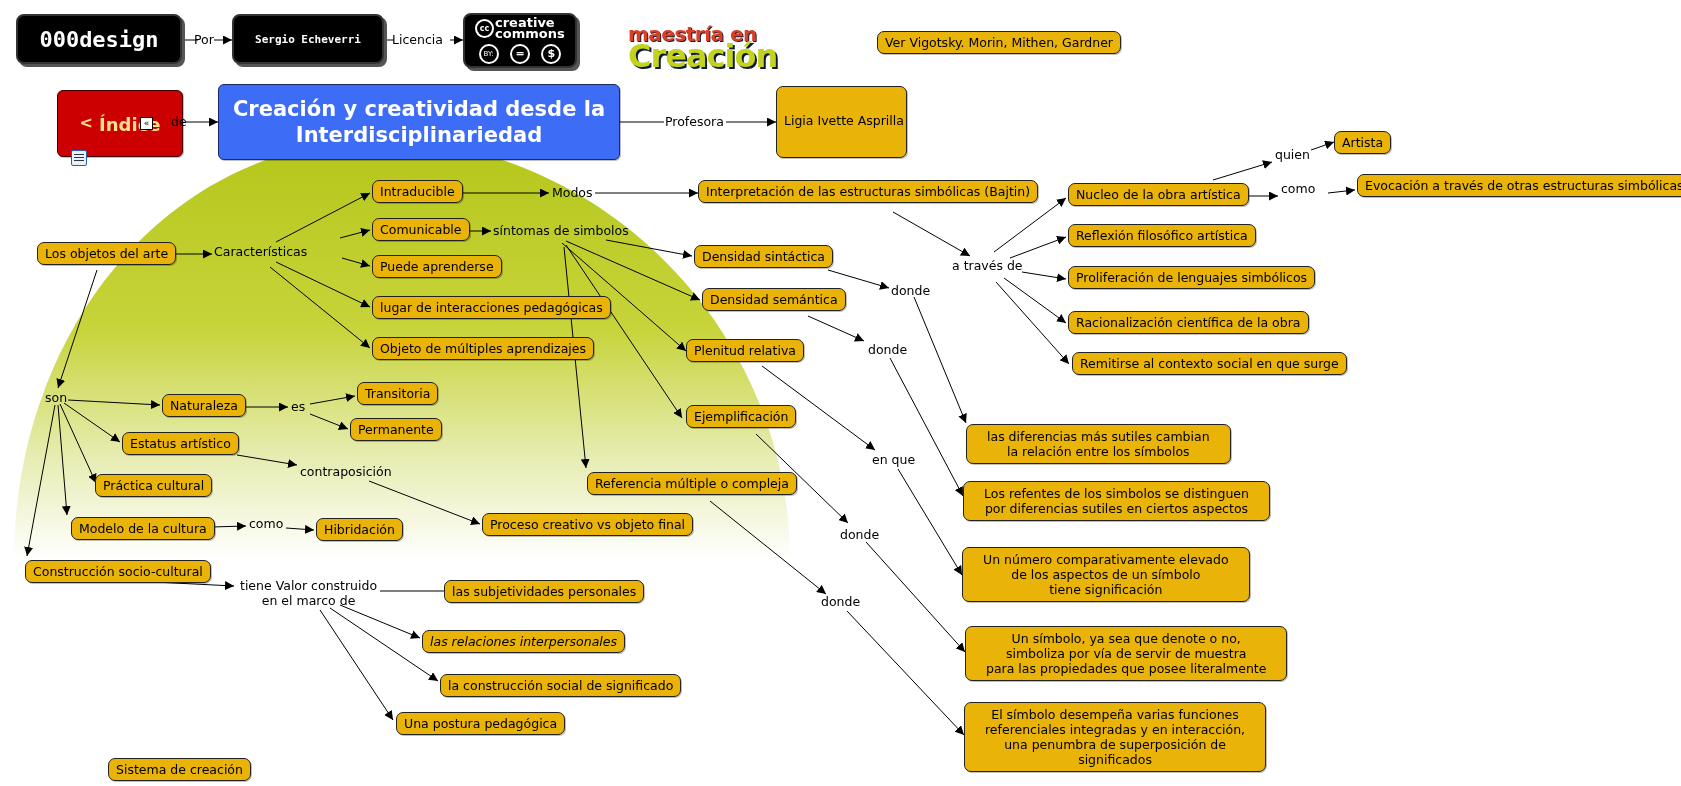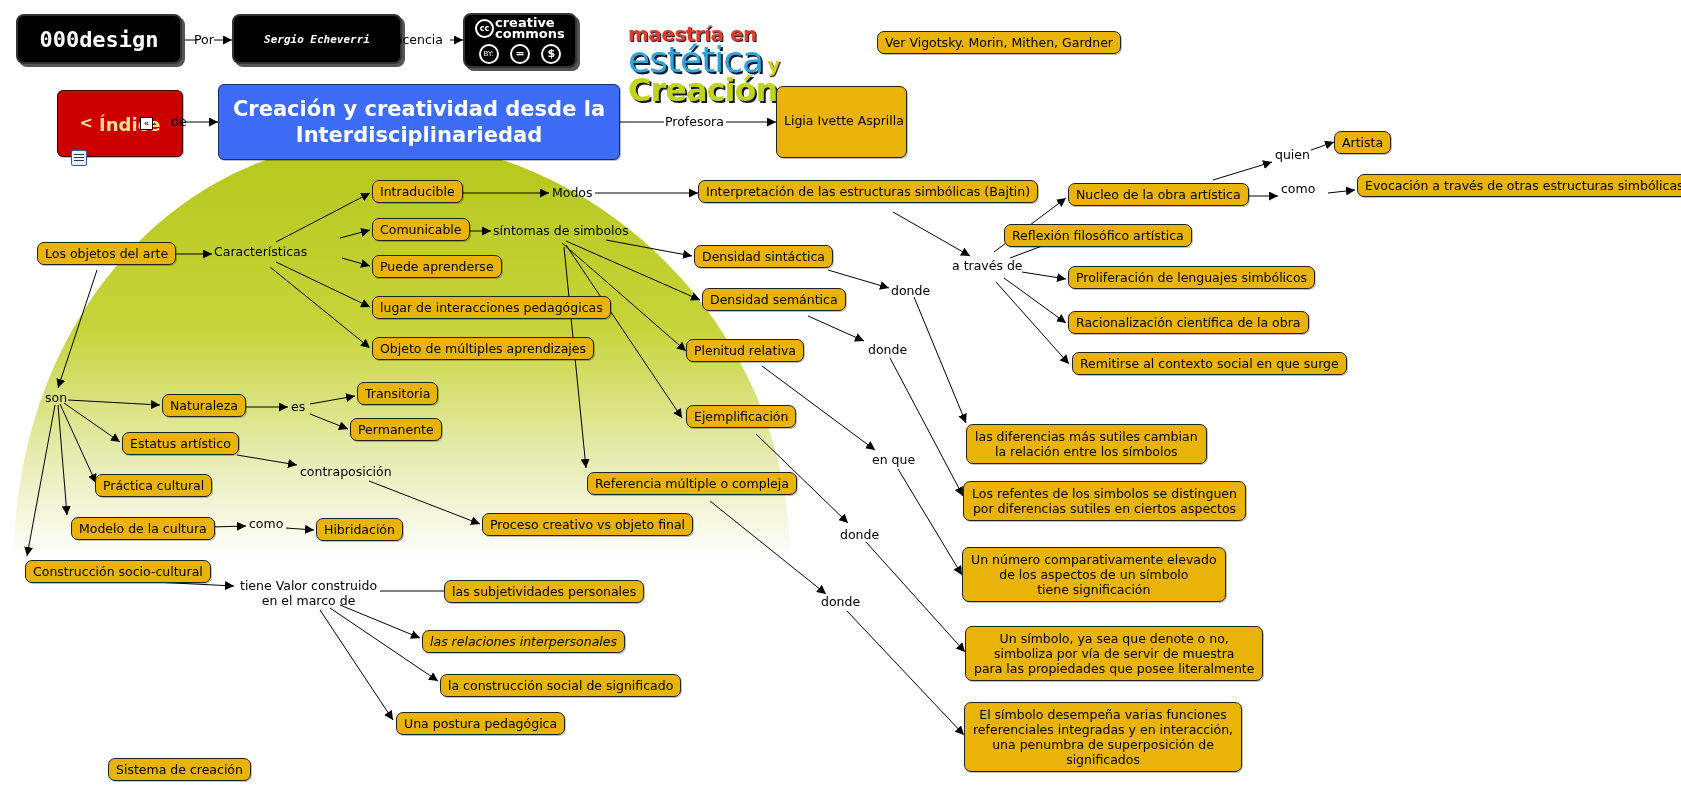--- a/index.html
+++ b/index.html
@@ -3,21 +3,21 @@
 <meta charset="utf-8">
 <style>
   html, body { margin:0; padding:0; background:#fff; }
   body { width:1681px; height:786px; position:relative; overflow:hidden;
          font-family:"DejaVu Sans", sans-serif; font-size:12.5px; color:#000; }
   #bg { position:absolute; left:0; top:0; width:1681px; height:786px; z-index:0; }
   #links { position:absolute; left:0; top:0; width:1681px; height:786px; z-index:1; }
   .node { position:absolute; box-sizing:border-box; background:#eab308; border:1px solid #222;
           border-radius:7px; padding:3px 7px; white-space:nowrap; text-align:center;
           line-height:15px; z-index:2; box-shadow:1px 1px 0 rgba(0,0,0,0.25); }
-  .node.multi { white-space:pre-line; padding:4px 8px; }
+  .node.multi { white-space:pre-line; padding:4px 20px; }
   .lbl { position:absolute; z-index:2; white-space:nowrap; text-align:center; line-height:15px;
          background:transparent; }
   .lbl.multi { white-space:pre-line; }
   .black { background:#000; color:#fff; border:2px solid #333; border-radius:8px;
            box-shadow:3px 3px 0 #555; font-family:"DejaVu Sans Mono", monospace; }
   .title-node { background:#3d6df7; color:#fff; font-weight:bold; font-size:21px;
                 line-height:26px; border:1px solid #1a2a66; border-radius:6px; white-space:pre-line; }
   .indice { background:#cc0000; color:#ffe08a; font-weight:bold; font-size:18px; border:1px solid #400;
             border-radius:6px;margin-left:41px; }
   .logo { position:absolute; z-index:2; font-family:"DejaVu Sans", sans-serif; line-height:1; }
@@ -102,41 +102,37 @@
       <line x1="154" y1="582" x2="234" y2="586" marker-end="url(#ar)"></line>
       <line x1="380" y1="591" x2="461" y2="591" marker-end="url(#ar)"></line>
       <line x1="340" y1="605" x2="420" y2="638" marker-end="url(#ar)"></line>
       <line x1="330" y1="608" x2="438" y2="681" marker-end="url(#ar)"></line>
       <line x1="320" y1="610" x2="393" y2="720" marker-end="url(#ar)"></line>
     </g>
 </svg>
 
 <div class="node black" style="left:16px;top:14px;width:166px;height:50px;font-size:22px;font-weight:bold;line-height:42px;">000design</div>
 <div class="lbl" style="left:194px;top:32px;">Por</div>
-<div class="node black" style="left:232px;top:14px;width:170px;height:50px;font-size:11px;font-weight:bold;line-height:42px;font-style:italic;">Sergio Echeverri</div>
+<div class="node black" style="left:232px;top:14px;width:152px;height:50px;font-size:11px;font-weight:bold;line-height:42px;">Sergio Echeverri</div>
 <div class="lbl" style="left:392px;top:32px;">Licencia</div>
 <div class="node black" style="left:463px;top:13px;width:114px;height:55px;font-family:'DejaVu Sans',sans-serif;padding:2px 8px;line-height:11px;">
   <div style="font-weight:bold;font-size:13px;text-align:left;padding-left:22px;position:relative;">
     <span style="position:absolute;left:2px;top:2px;width:15px;height:15px;border:2px solid #fff;border-radius:50%;font-size:8px;line-height:15px;text-align:center;">cc</span>
     <span>creative</span><br>
     <span>commons</span>
   </div>
   <div style="display:flex;justify-content:space-around;margin-top:5px;">
     <span style="width:16px;height:16px;border:2px solid #fff;border-radius:50%;font-size:7px;line-height:16px;">BY:</span>
     <span style="width:16px;height:16px;border:2px solid #fff;border-radius:50%;font-size:11px;line-height:16px;font-weight:bold;">=</span>
     <span style="width:16px;height:16px;border:2px solid #fff;border-radius:50%;font-size:11px;line-height:16px;font-weight:bold;">$</span>
   </div>
 </div>
 
 <div class="logo" style="left:628px;top:24px;">
   <div style="color:#d8402a;font-weight:bold;font-size:20px;letter-spacing:-0.5px;text-shadow:1px 1px 0 #123;">maestría en</div>
-  <div style="margin-top:-2px;">
-    <span style="color:#2ea4d8;font-size:36px;letter-spacing:-1px;text-shadow:2px 2px 0 #0d1a3a;">estética</span>
-    <span style="color:#d8d020;font-weight:bold;font-size:20px;text-shadow:1px 1px 0 #123;">y</span>
-  </div>
   <div style="color:#c3d21c;font-weight:bold;font-size:32px;margin-top:-4px;letter-spacing:-1px;text-shadow:2px 2px 0 #0d1a3a;">Creación</div>
 </div>
 
 <div class="node" style="left:877px;top:31px;">Ver Vigotsky. Morin, Mithen, Gardner</div>
 
 <div class="node indice" style="left:16px;top:90px;width:126px;height:67px;line-height:58px;">
   <span style="font-size:16px;vertical-align:3px;">&lt;</span>
   <span>Índice</span>
 </div>
 <div style="position:absolute;left:140px;top:117px;width:11px;height:11px;border:1px solid #000;background:#fff;font-size:9px;line-height:10px;text-align:center;z-index:3;">«</div>
@@ -161,21 +157,21 @@
     <div class="node" style="left: 372px; top: 337px;">Objeto de múltiples aprendizajes</div>
     <div class="lbl" style="left: 552px; top: 185px;">Modos</div>
     <div class="lbl" style="left: 493px; top: 223px;">síntomas de simbolos</div>
     <div class="node" style="left: 698px; top: 180px;">Interpretación de las estructuras simbólicas (Bajtin)</div>
     <div class="lbl" style="left: 952px; top: 258px;">a través de</div>
     <div class="node" style="left: 1068px; top: 183px;">Nucleo de la obra artística</div>
     <div class="lbl" style="left: 1275px; top: 147px;">quien</div>
     <div class="node" style="left: 1334px; top: 131px;">Artista</div>
     <div class="lbl" style="left: 1281px; top: 181px;">como</div>
     <div class="node" style="left: 1357px; top: 174px;">Evocación a través de otras estructuras simbólicas</div>
-    <div class="node" style="left: 1004px; top: 224px;">Reflexión filosófico artística</div>
+    <div class="node" style="left: 1068px; top: 224px;">Reflexión filosófico artística</div>
     <div class="node" style="left: 1068px; top: 266px;">Proliferación de lenguajes simbólicos</div>
     <div class="node" style="left: 1068px; top: 311px;">Racionalización científica de la obra</div>
     <div class="node" style="left: 1072px; top: 352px;">Remitirse al contexto social en que surge</div>
     <div class="node" style="left: 694px; top: 245px;">Densidad sintáctica</div>
     <div class="node" style="left: 702px; top: 288px;">Densidad semántica</div>
     <div class="node" style="left: 686px; top: 339px;">Plenitud relativa</div>
     <div class="node" style="left: 686px; top: 405px;">Ejemplificación</div>
     <div class="node" style="left: 587px; top: 472px;">Referencia múltiple o compleja</div>
     <div class="lbl" style="left: 891px; top: 283px;">donde</div>
     <div class="lbl" style="left: 868px; top: 342px;">donde</div>

